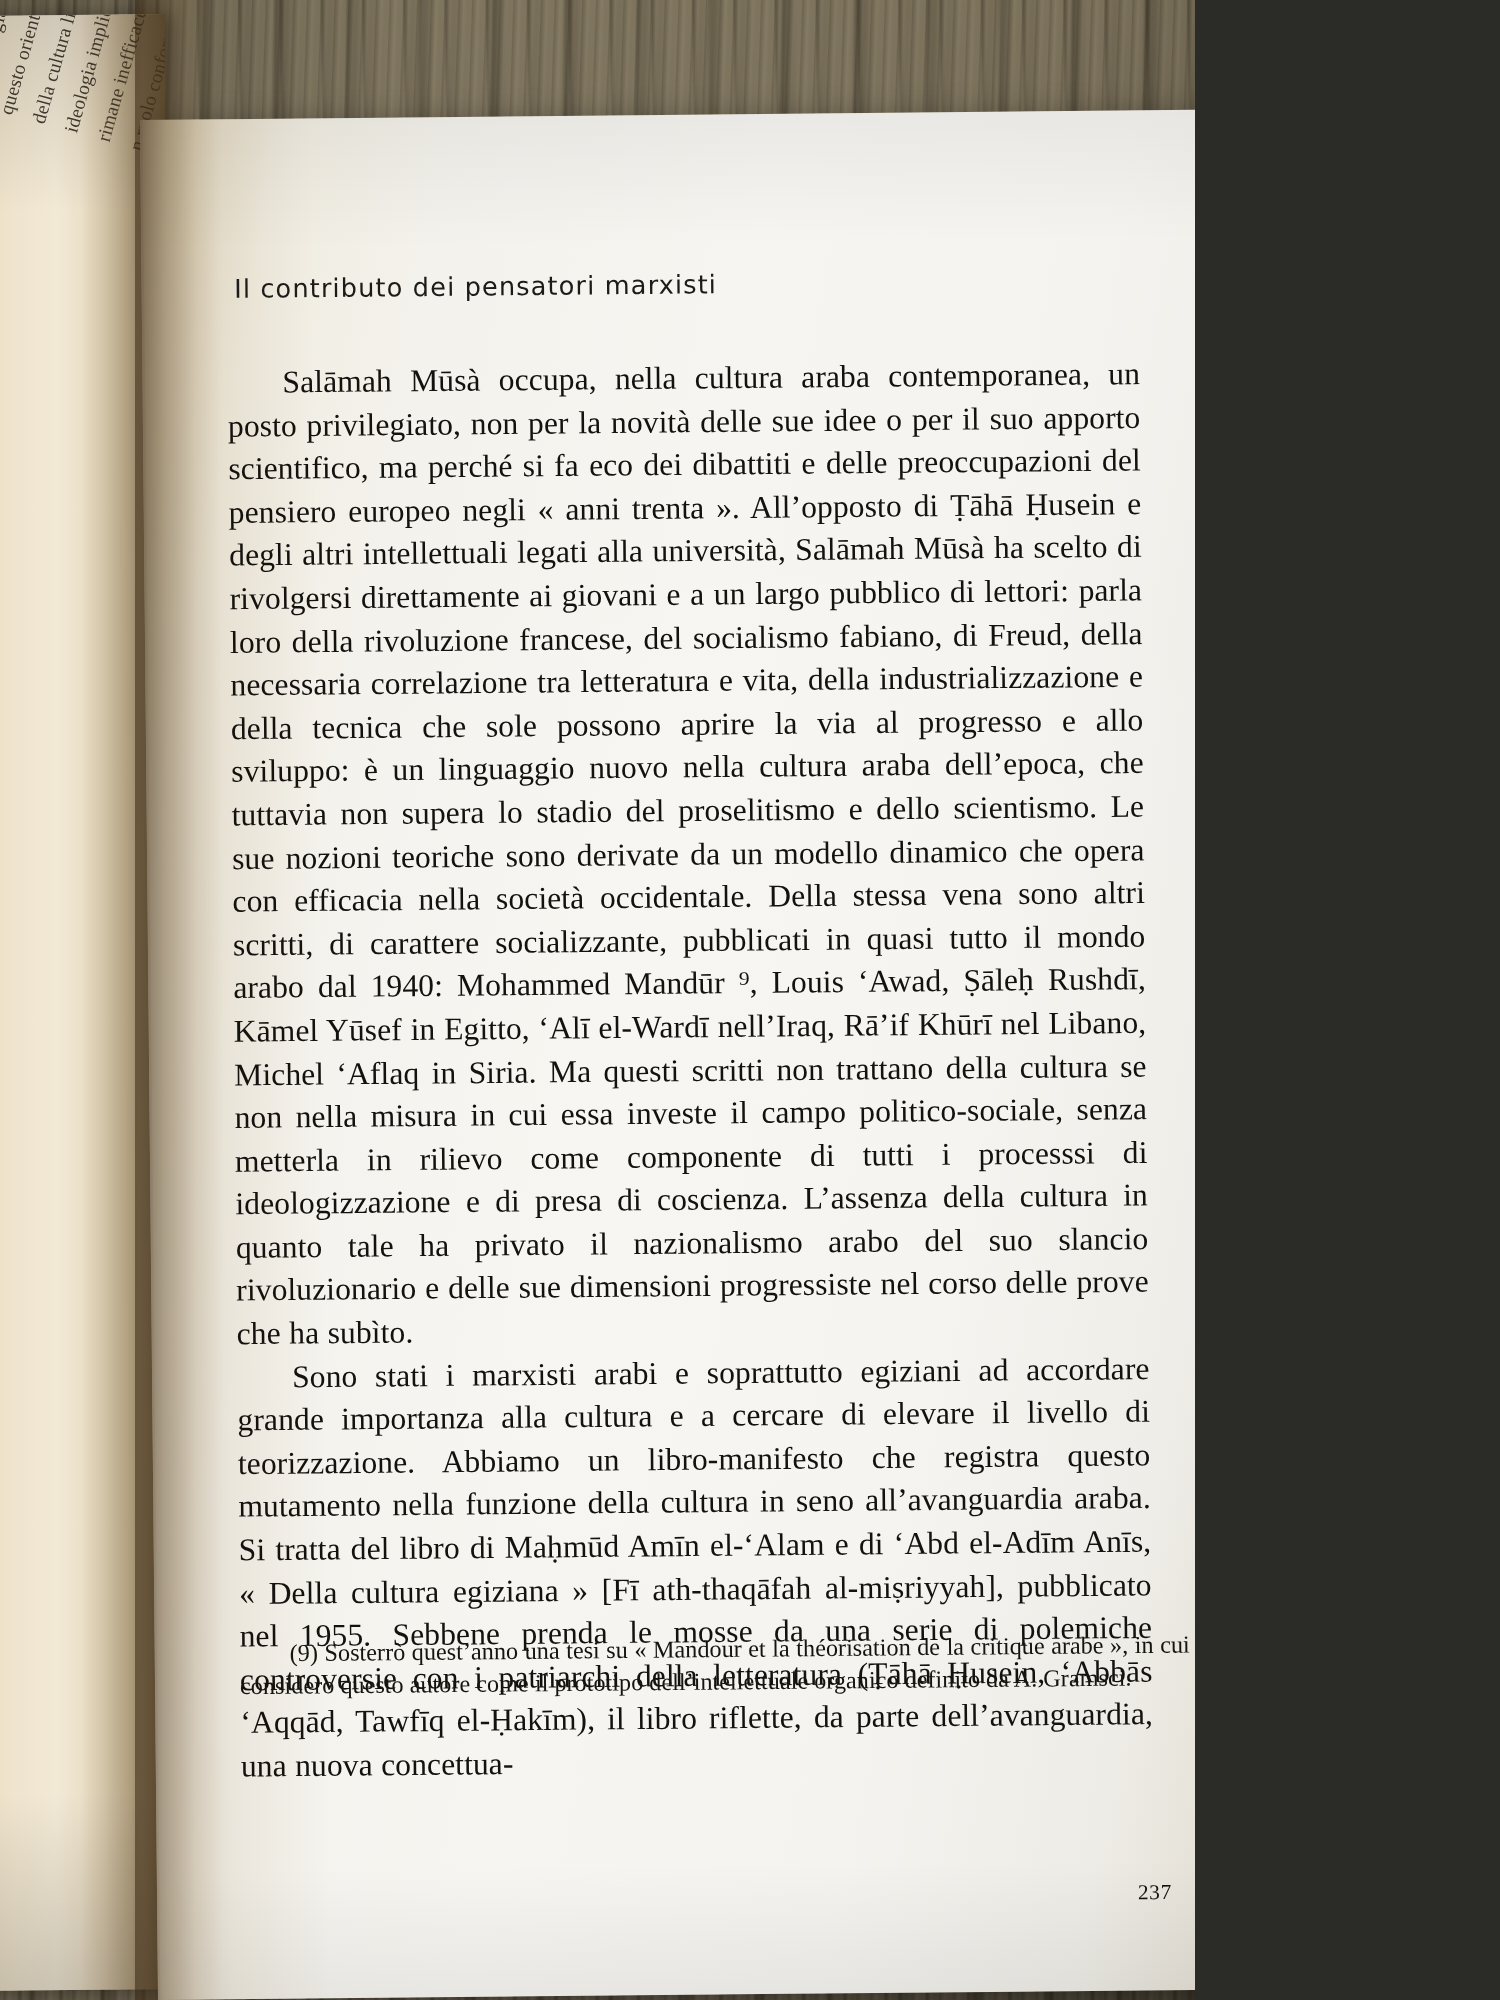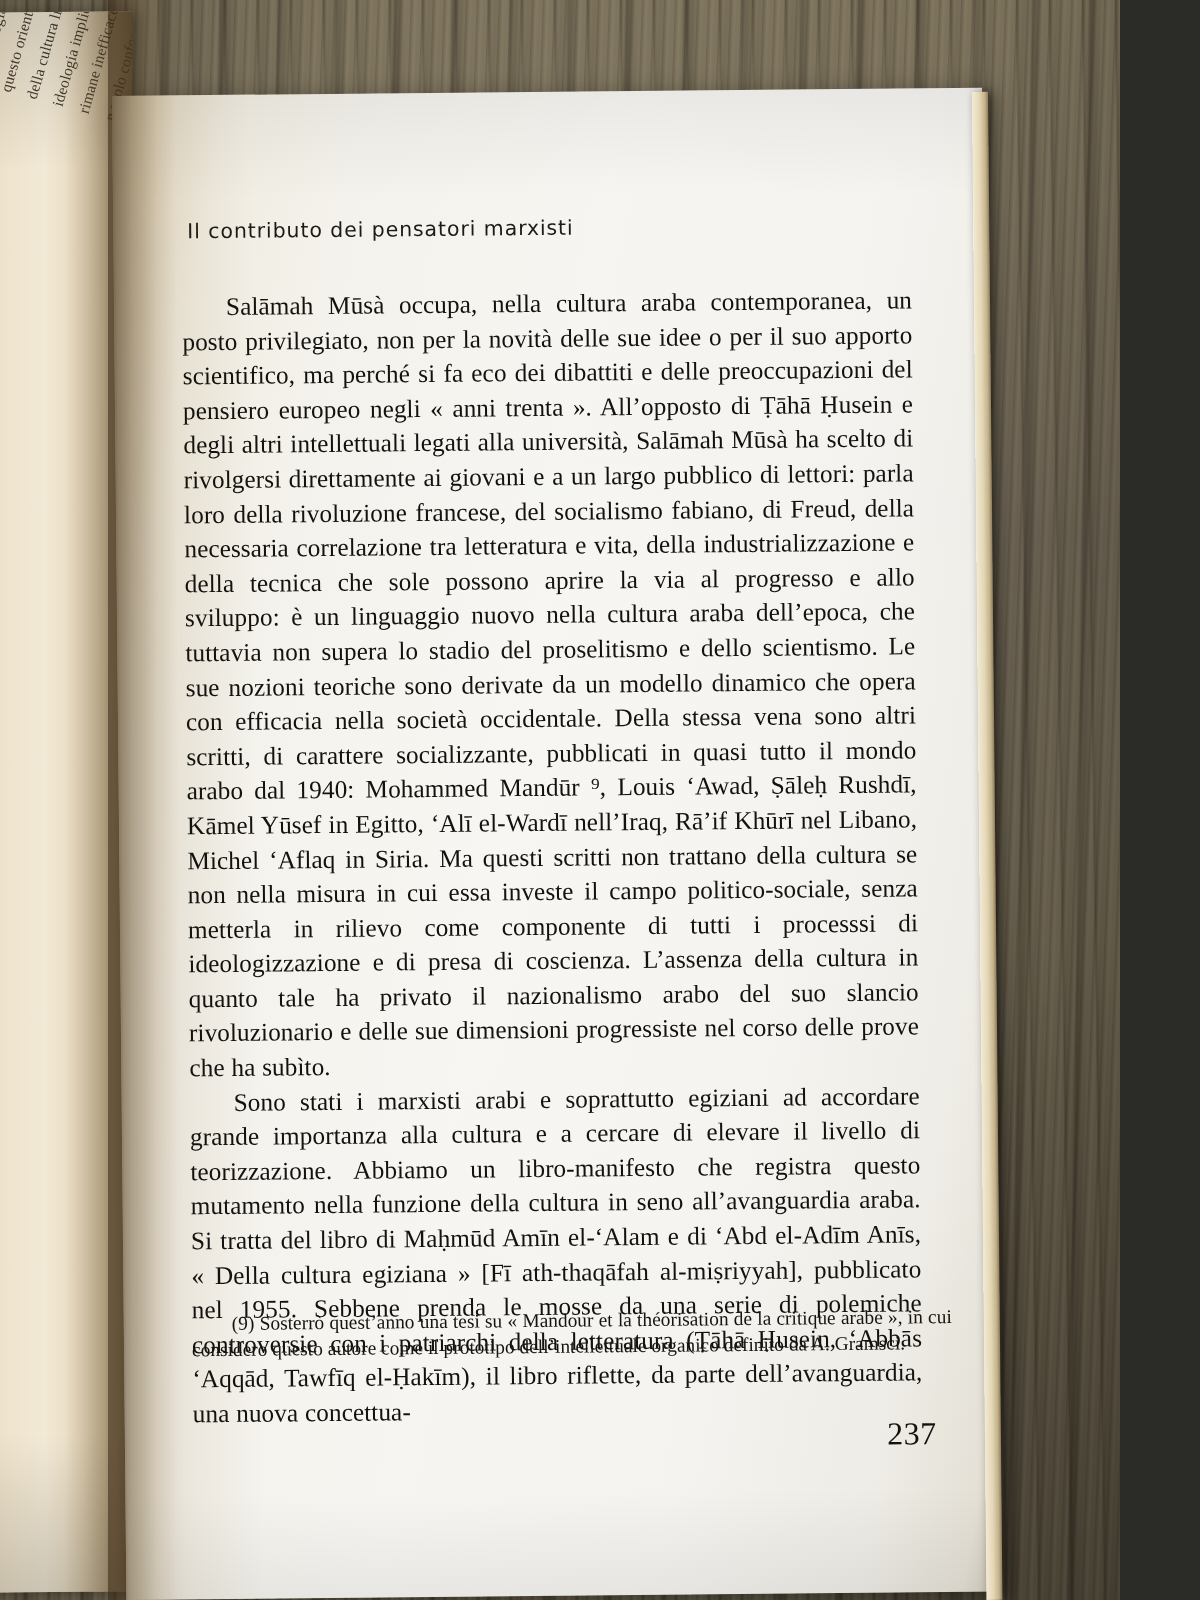--- a/index.html
+++ b/index.html
@@ -2,21 +2,21 @@
 <html><head>
 <meta charset="utf-8">
 <style>
   html, body {
     margin: 0;
     padding: 0;
     background: #2b2b28;
   }
   #scene {
     position: relative;
-    width: 1120px;
+    width: 956px;
     height: 1600px;
     overflow: hidden;
     font-family: "Liberation Serif", serif;
   }
 
   
   .desk {
     position: absolute;
     inset: 0;
     background-color: #6e6450;
@@ -201,23 +201,23 @@
     color: #16140f;
     margin: 0;
     text-align: justify;
     text-indent: 40px;
     text-align-last: left;
   }
 
   .folio {
     position: absolute;
     right: 58px;
-    top: 1327px;
-    font-family: "Liberation Serif", serif;
-    font-size: 32px;
+    top: 1416px;
+    font-family: "Liberation Serif", serif;
+    font-size: 17px;
     color: #14120f;
     letter-spacing: 0.6px;
   }
 
   
   .fore-edge {
     position: absolute;
     left: 972px;
     top: 92px;
     width: 16px;

